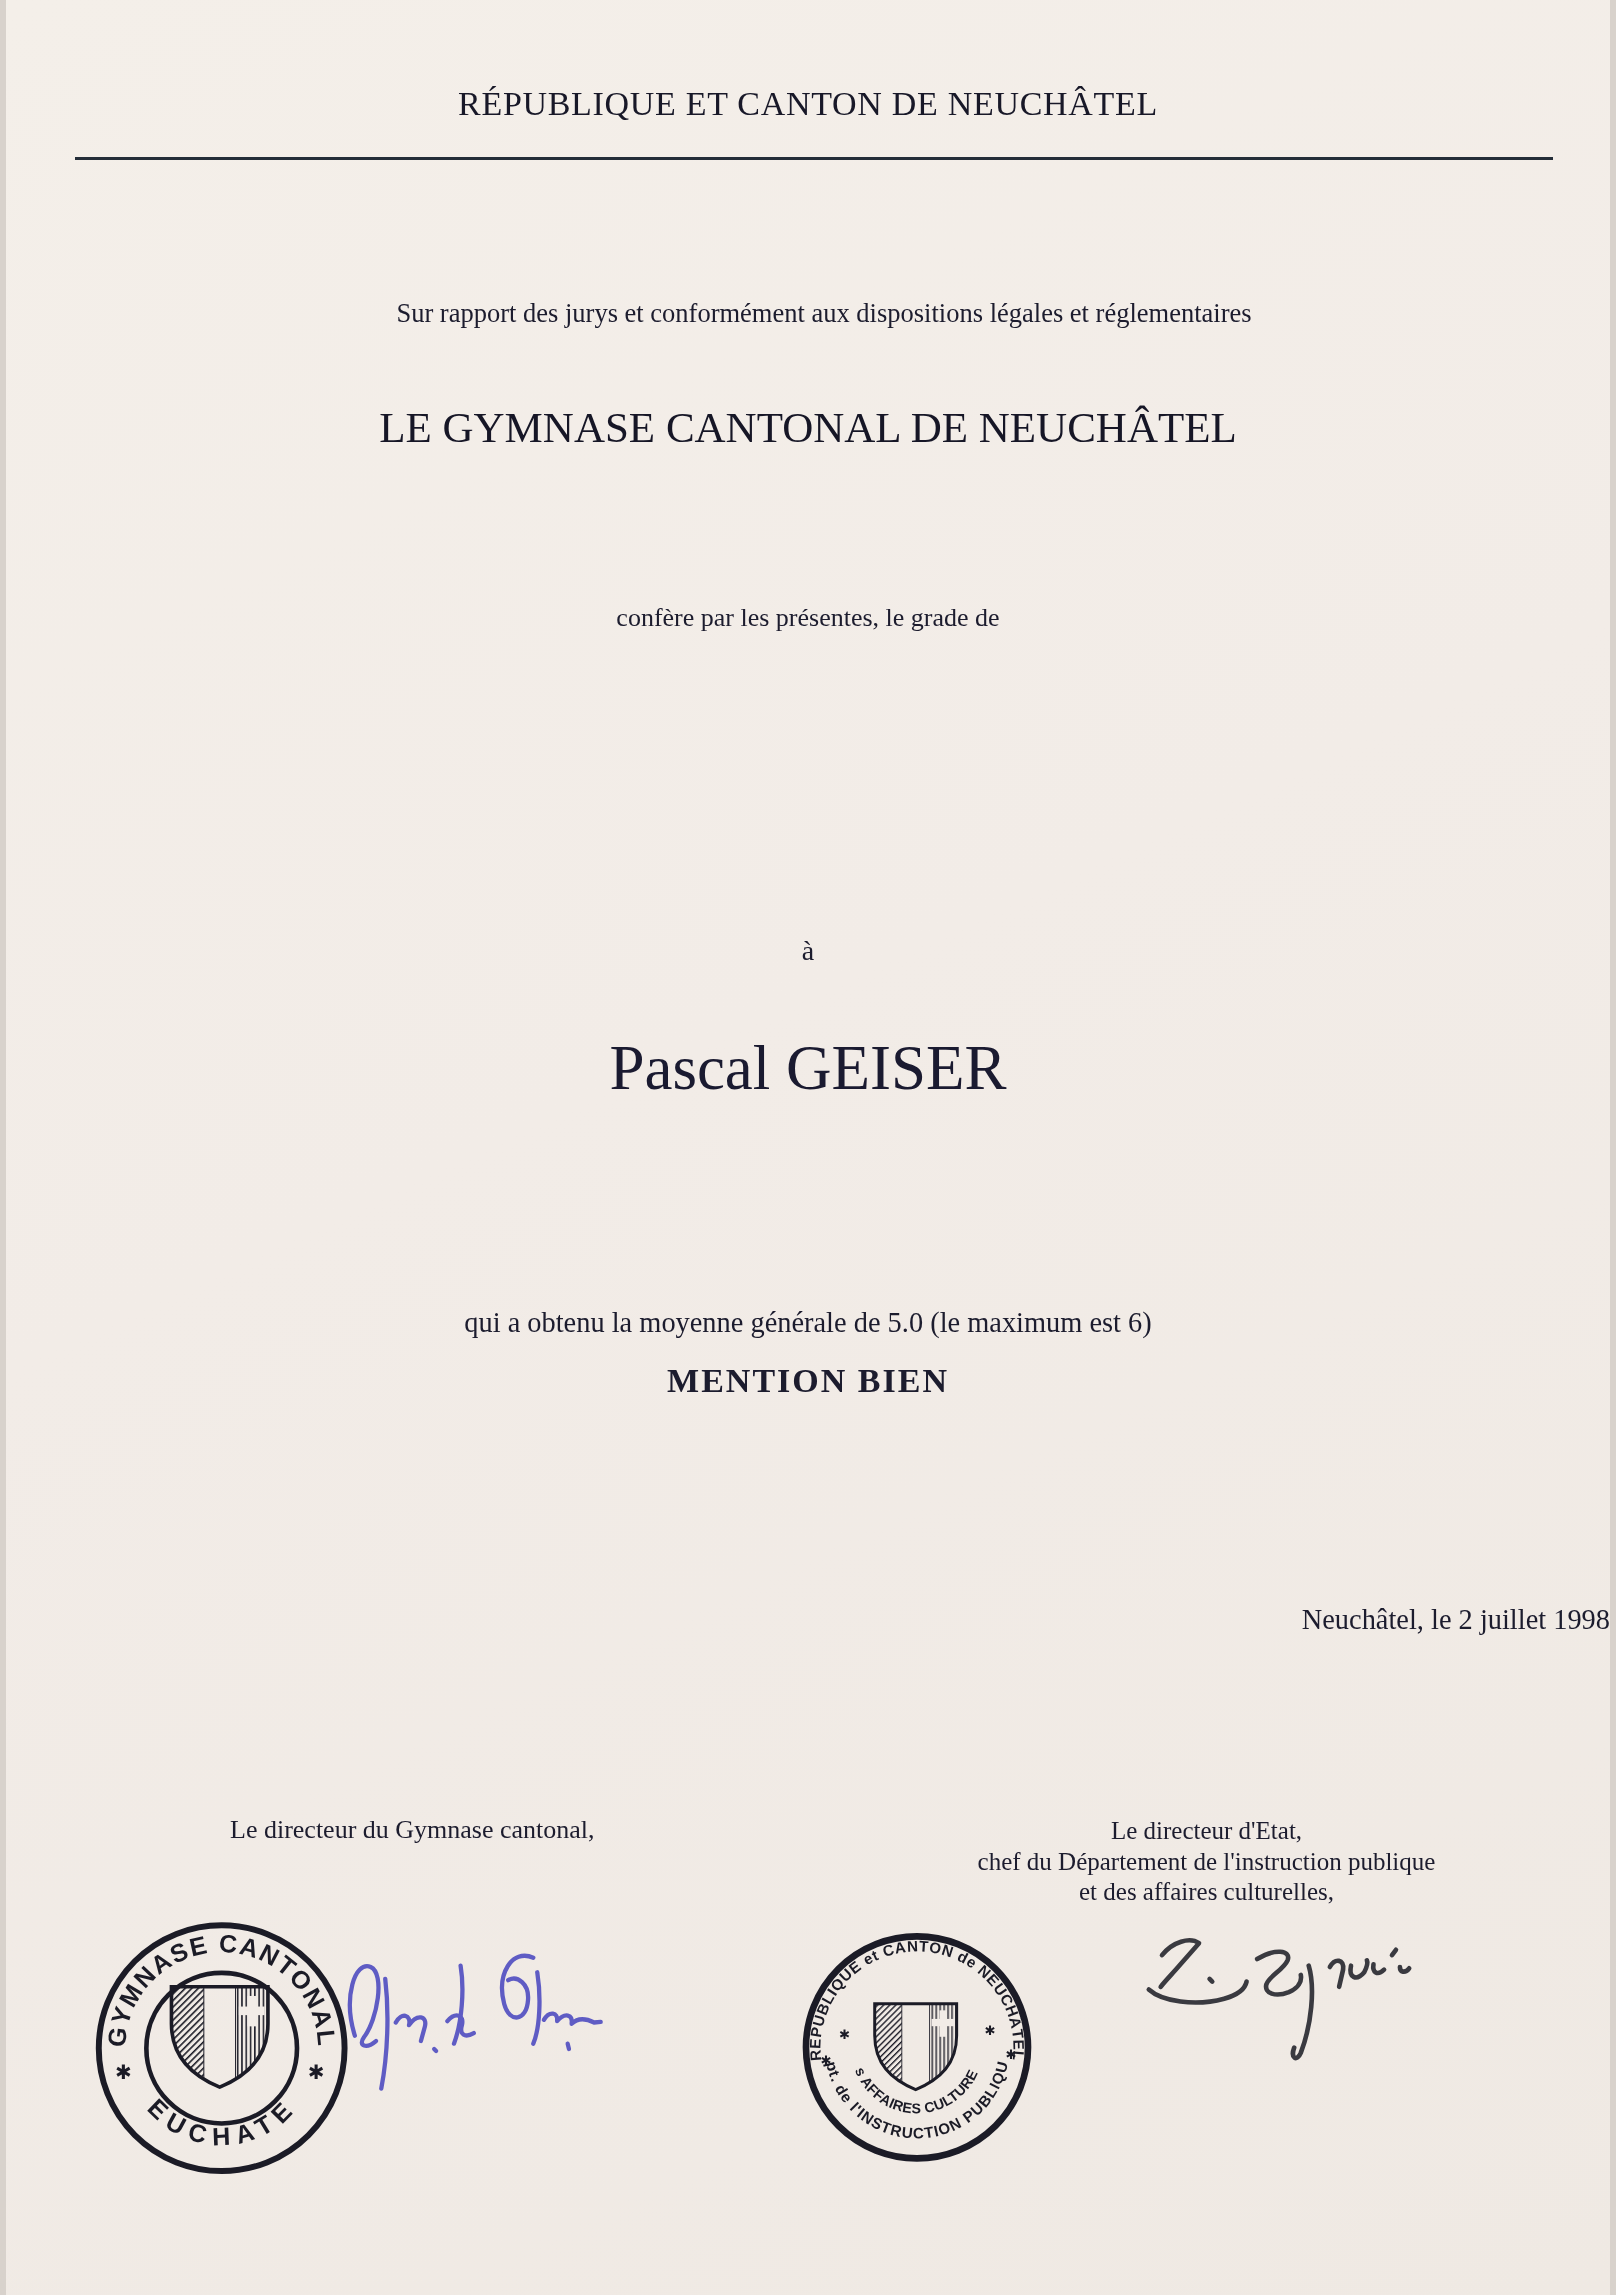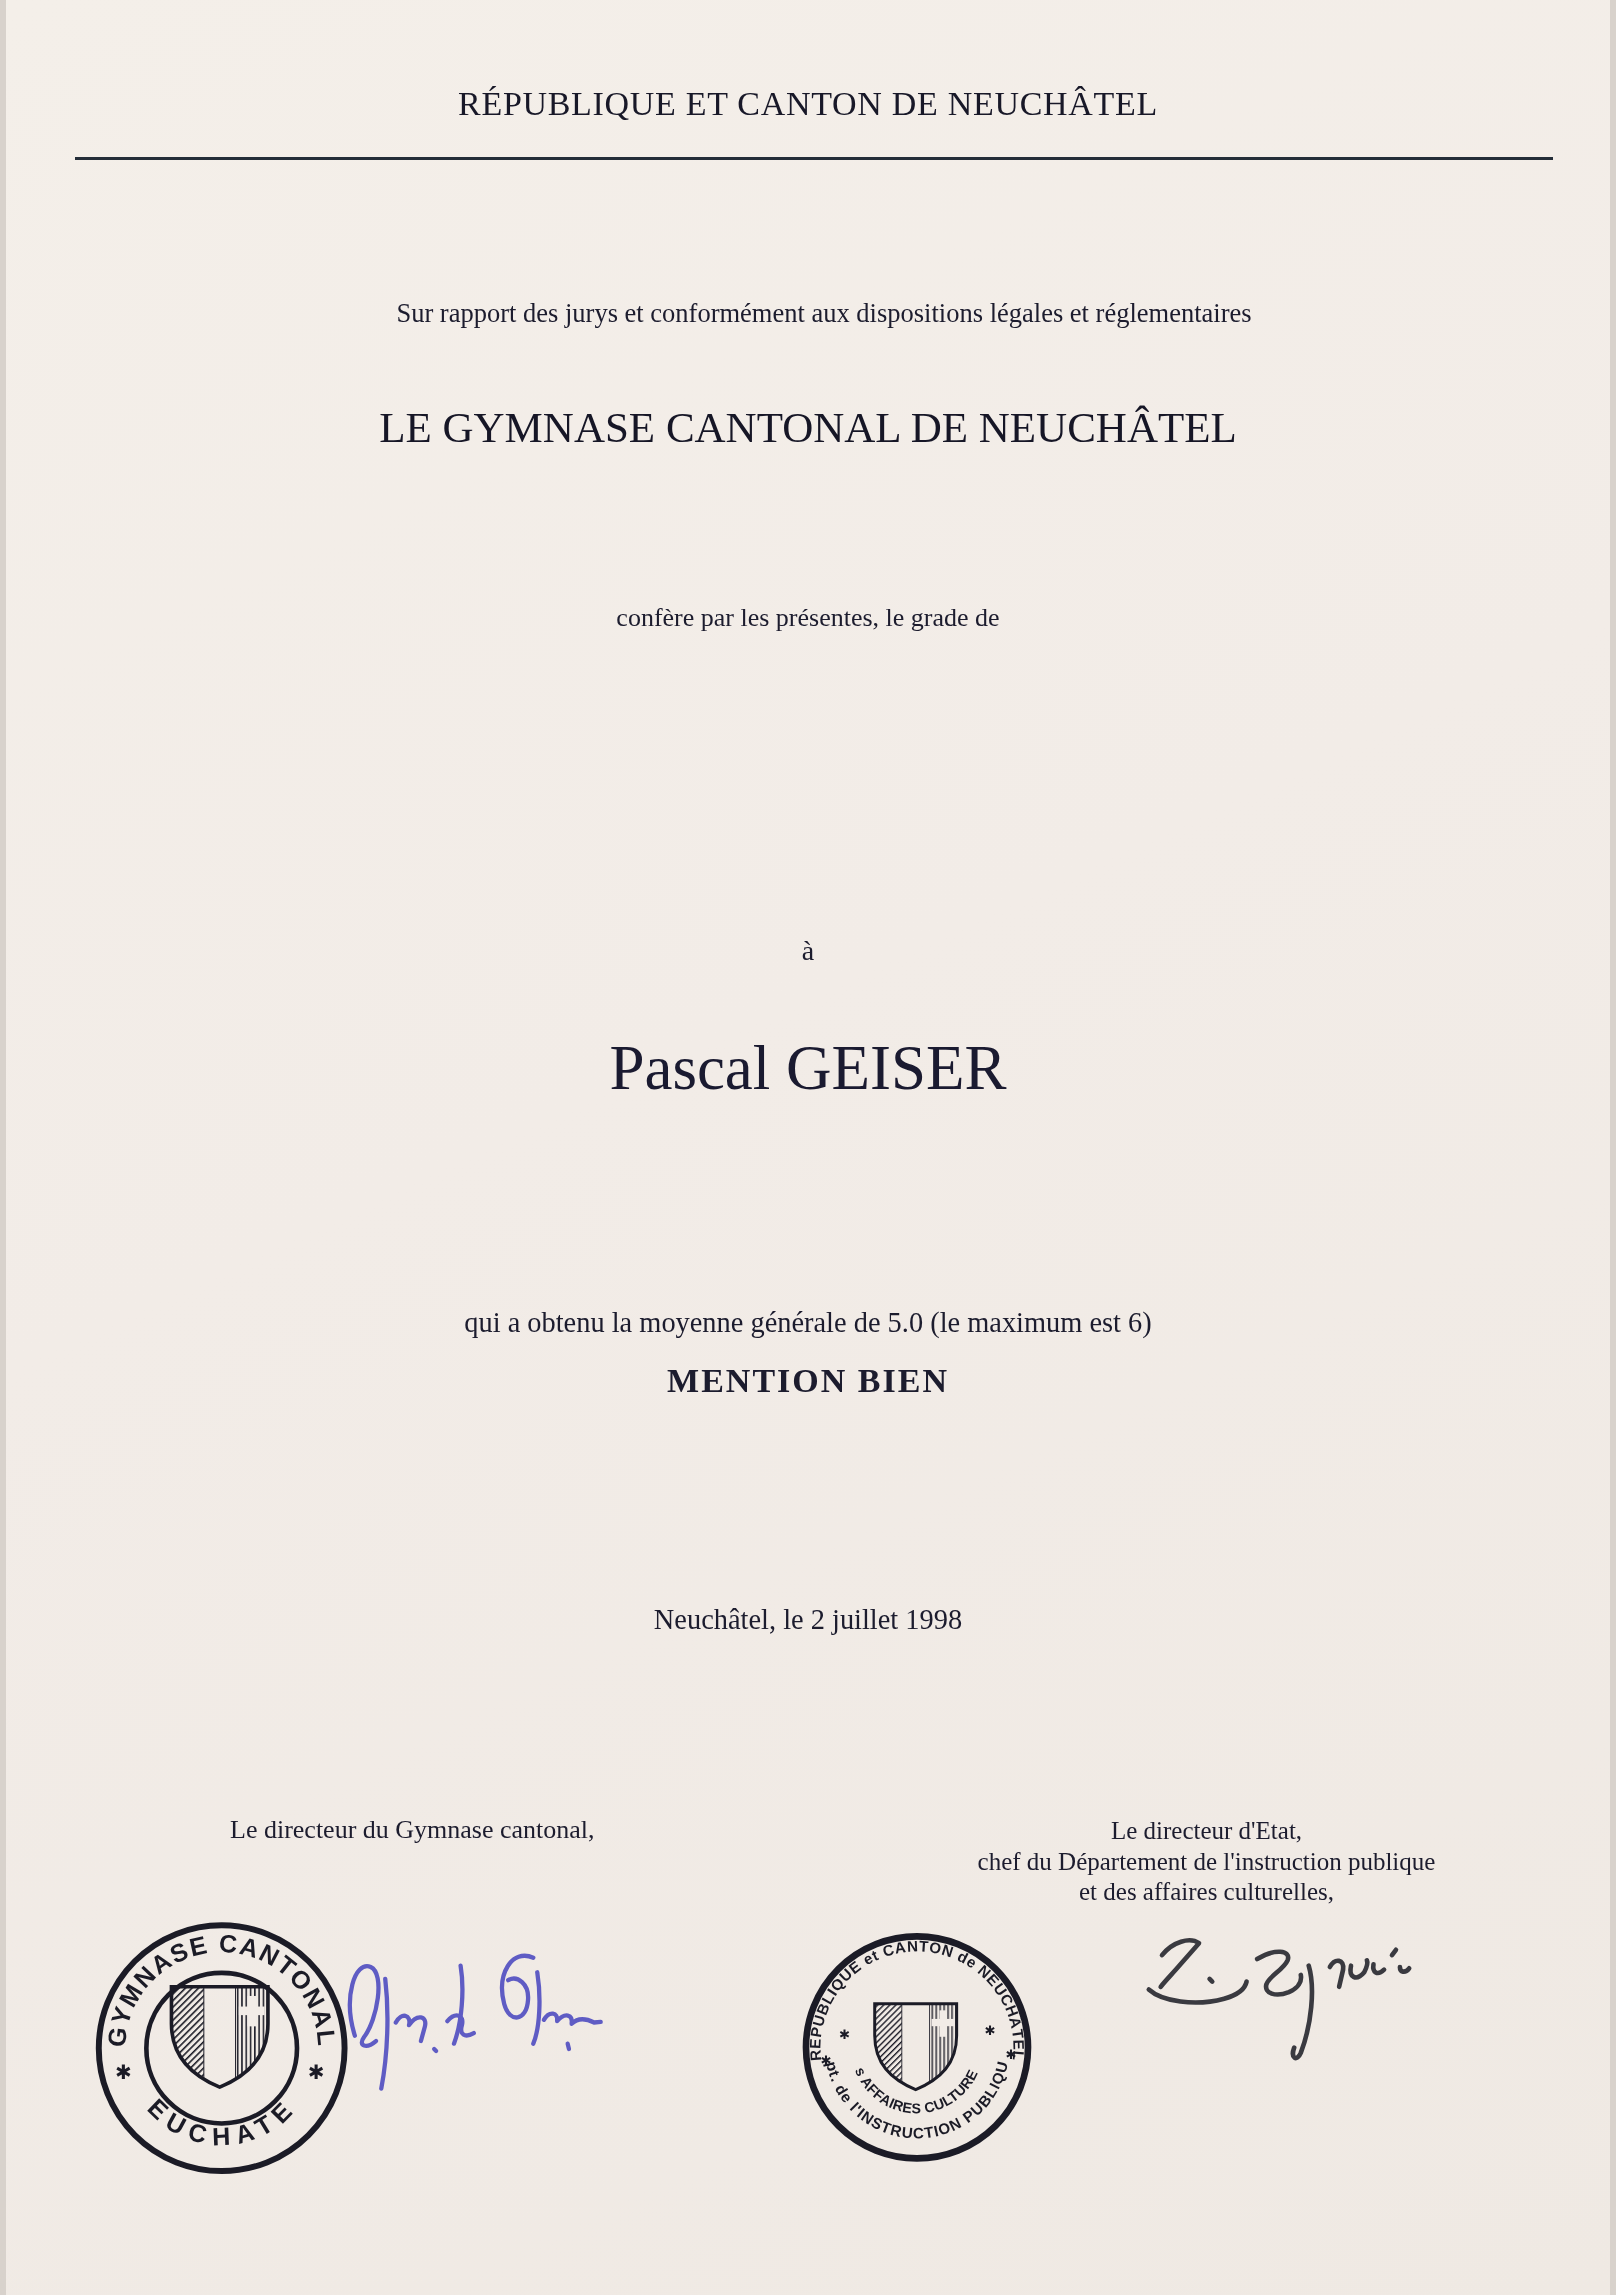--- a/index.html
+++ b/index.html
@@ -18,21 +18,21 @@
   .rule{position:absolute;top:157px;left:69px;width:1478px;height:3.3px;background:#242d38;}
   .preamble{top:300px;font-size:26.5px;padding-left:16px;}
   .institution{top:406px;font-size:43px;color:#161626;}
   .confers{top:605px;font-size:26px;}
   .degree{top:746px;font-size:98px;font-weight:bold;letter-spacing:4px;color:#13131f;}
   .prep{top:937px;font-size:28px;}
   .name{top:1037px;font-size:63px;color:#1a1a30;}
   .origin{top:1107px;font-size:26.5px;}
   .grade{top:1309px;font-size:28.4px;}
   .mention{top:1364px;font-size:34px;font-weight:bold;letter-spacing:2px;}
-  .place-date{top:1606px;font-size:28.4px;}
+  .place-date{top:1606px;font-size:28.4px;text-align:right;}
   .sig-title-left{position:absolute;top:1817px;left:224px;font-size:26px;line-height:1;white-space:nowrap;}
   .sig-block-right{position:absolute;top:1816px;left:936px;width:529px;text-align:center;font-size:25px;line-height:1.22;}
   svg{position:absolute;overflow:visible;}
   .seal-text{font-family:"Liberation Sans","DejaVu Sans",sans-serif;font-weight:bold;fill:#1b1b26;}
 </style>
 </head>
 <body>
 
 <div class="page">
 

